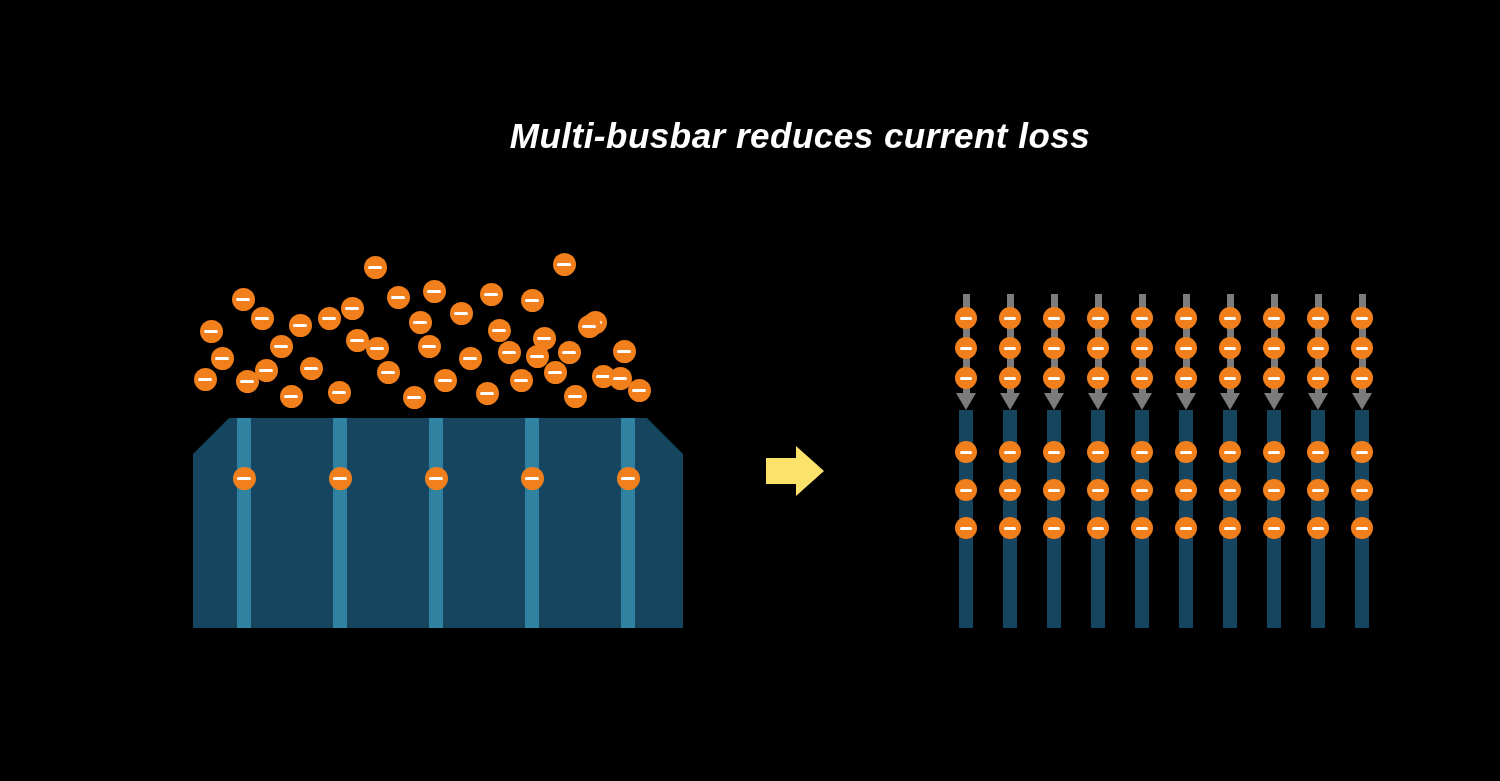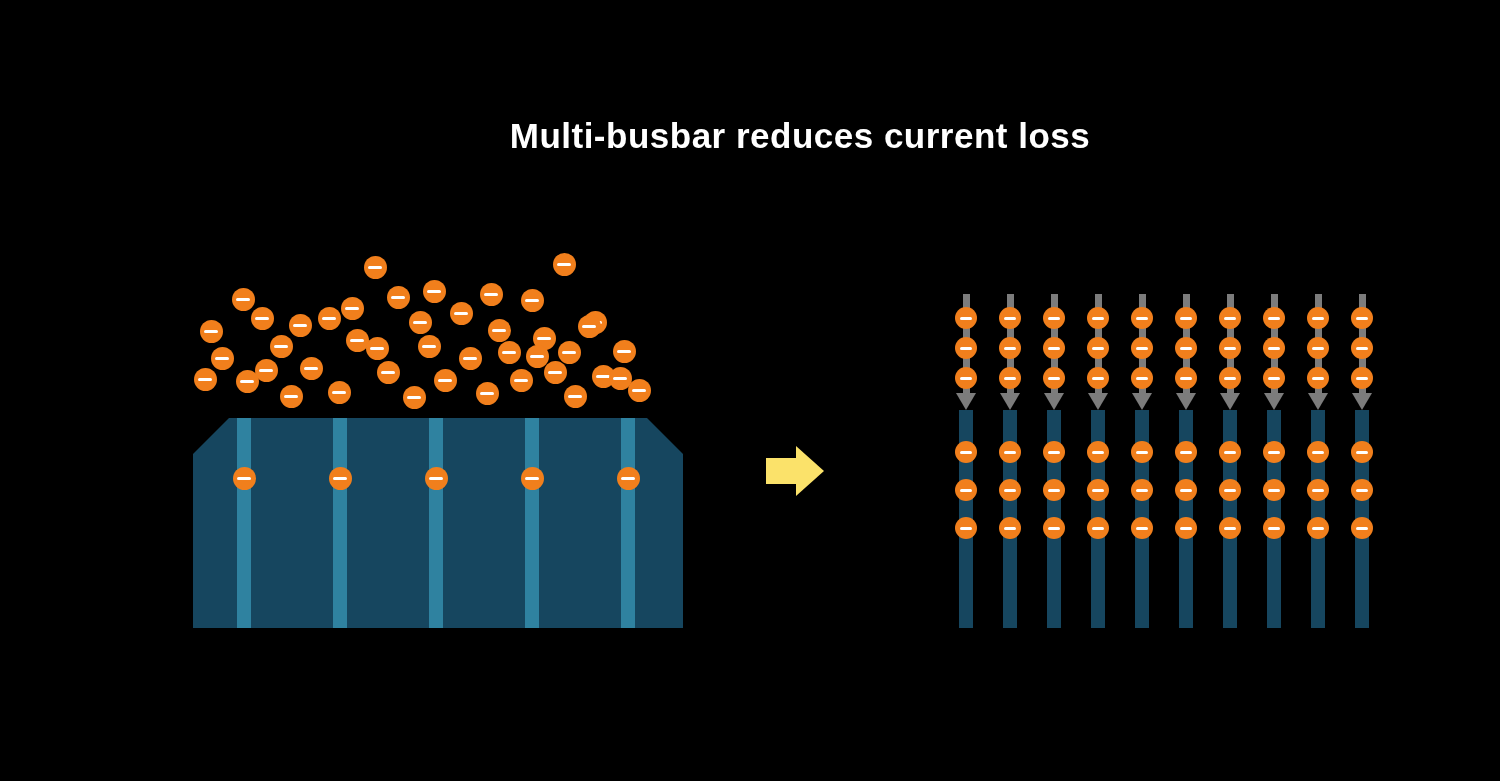--- a/index.html
+++ b/index.html
@@ -1,20 +1,21 @@
 <!DOCTYPE html>
 <html style="--background: #000000; --title: #ffffff; --cell_dark: #16465f; --busbar_light: #2f82a0; --bar_dark: #16465f; --electron: #f17f1c; --electron_symbol: #ffffff; --arrow_gray: #7c7c7c; --arrow_yellow: #fbe26a;"><head>
 <meta charset="utf-8">
 <style>
   html,body { margin:0; padding:0; background:#000; }
   .stage {
     position:relative; width:1500px; height:648px;
     background:var(--background,#000);
     overflow:hidden;
     font-family:"Liberation Sans", sans-serif;
+    font-style:italic;
   }
   .title {
     position:absolute; top:118px; left:100px; width:1400px;
     text-align:center; color:var(--title,#fff);
     font-size:35px; font-weight:700; letter-spacing:0.5px; line-height:1;
   }
   .cell { position:absolute; background:var(--cell_dark,#16465f); }
   .busbar { position:absolute; top:0; bottom:0; background:var(--busbar_light,#2f82a0); }
   .vbar { position:absolute; background:var(--bar_dark,#16465f); }
   .electron { position:absolute; border-radius:50%; background:var(--electron,#f17f1c); }

